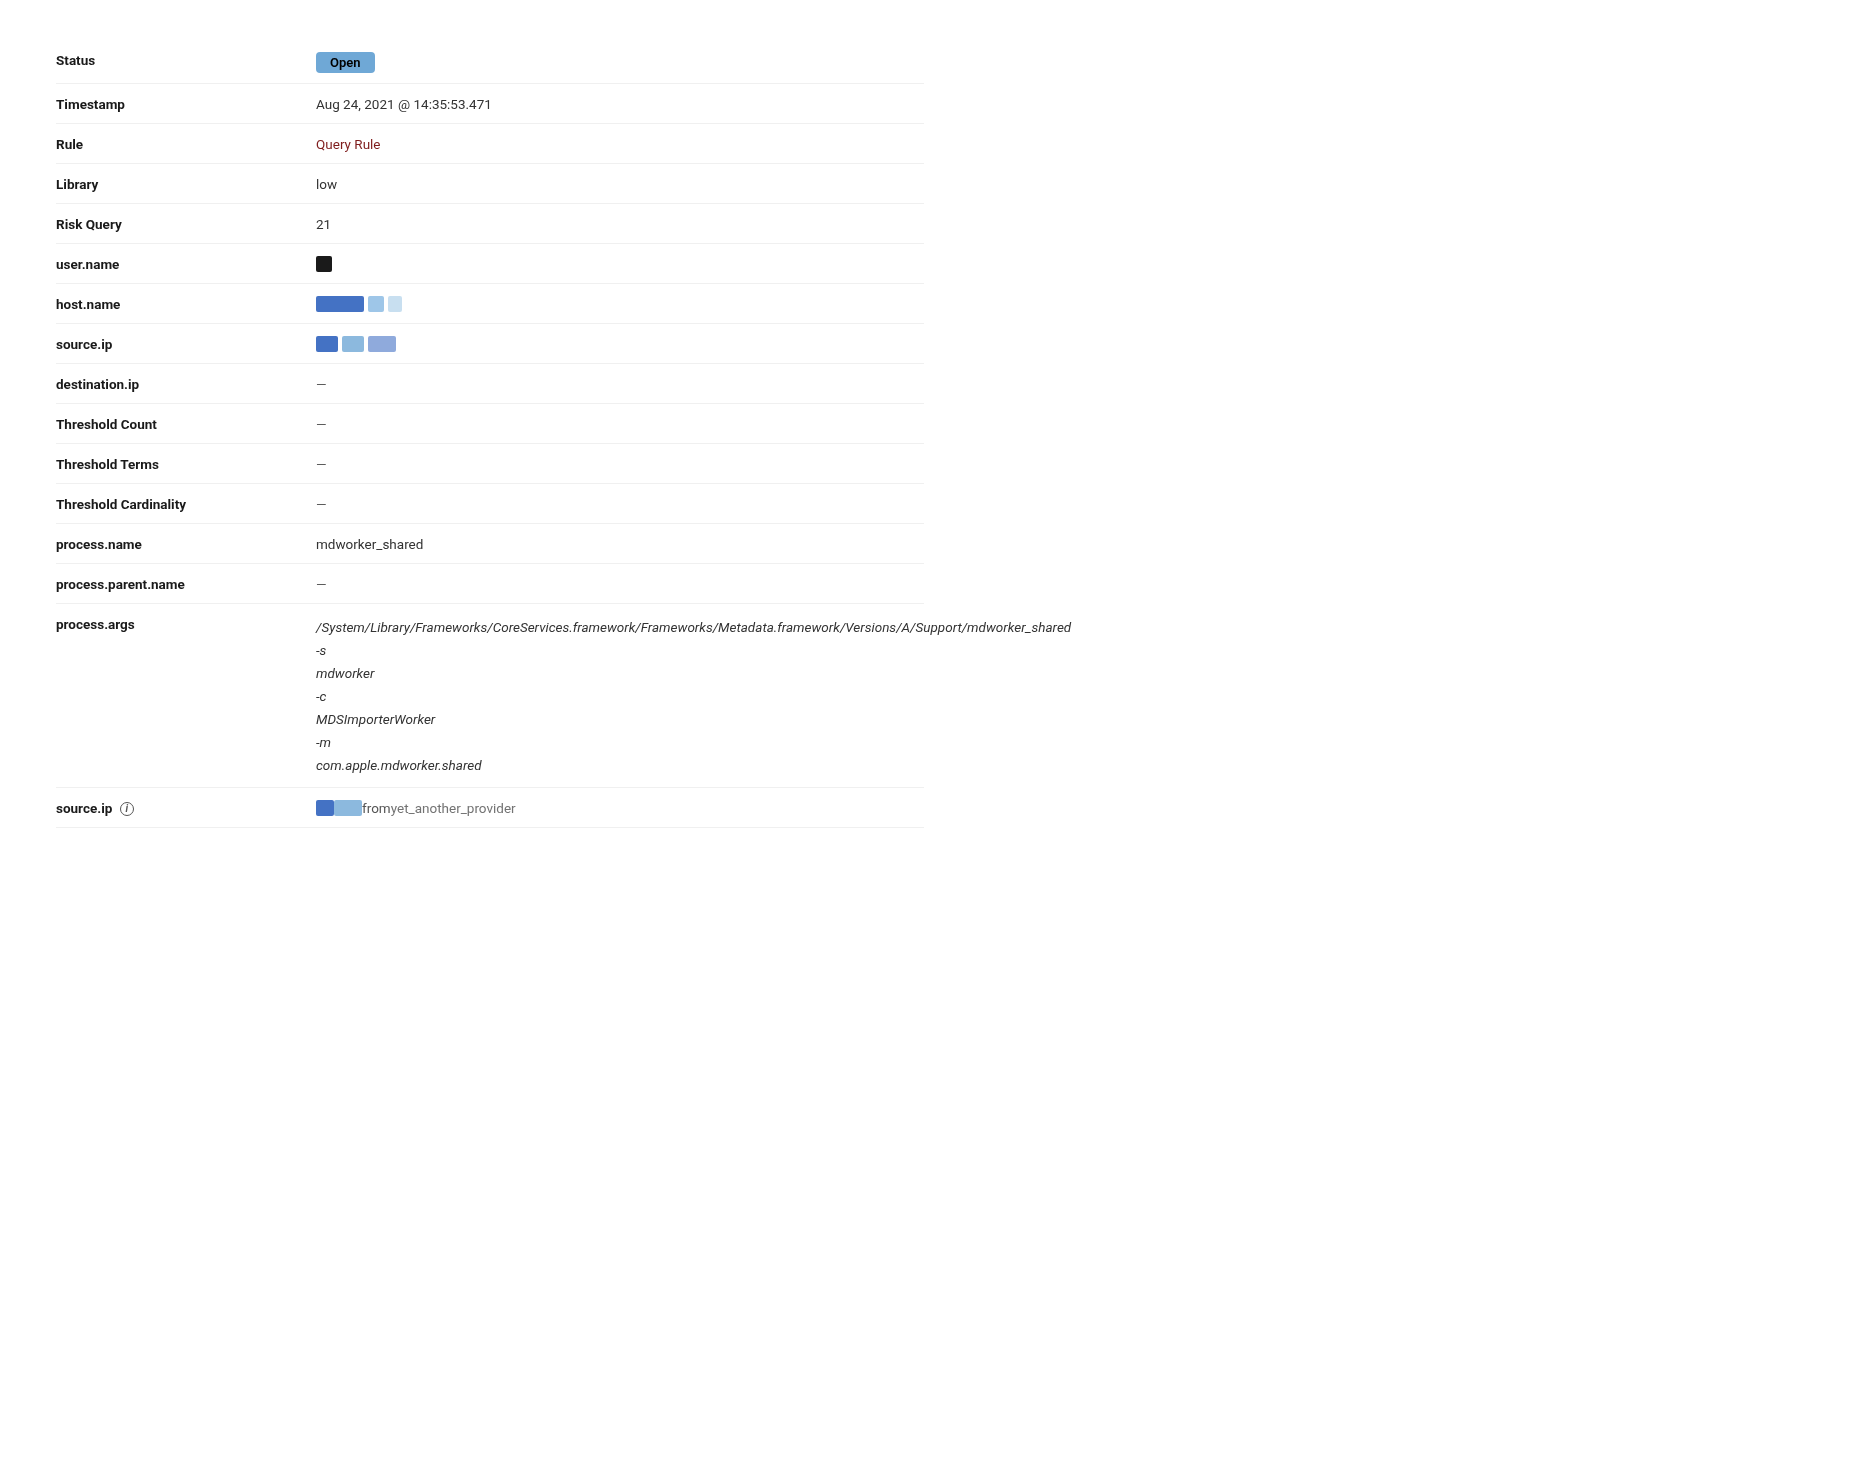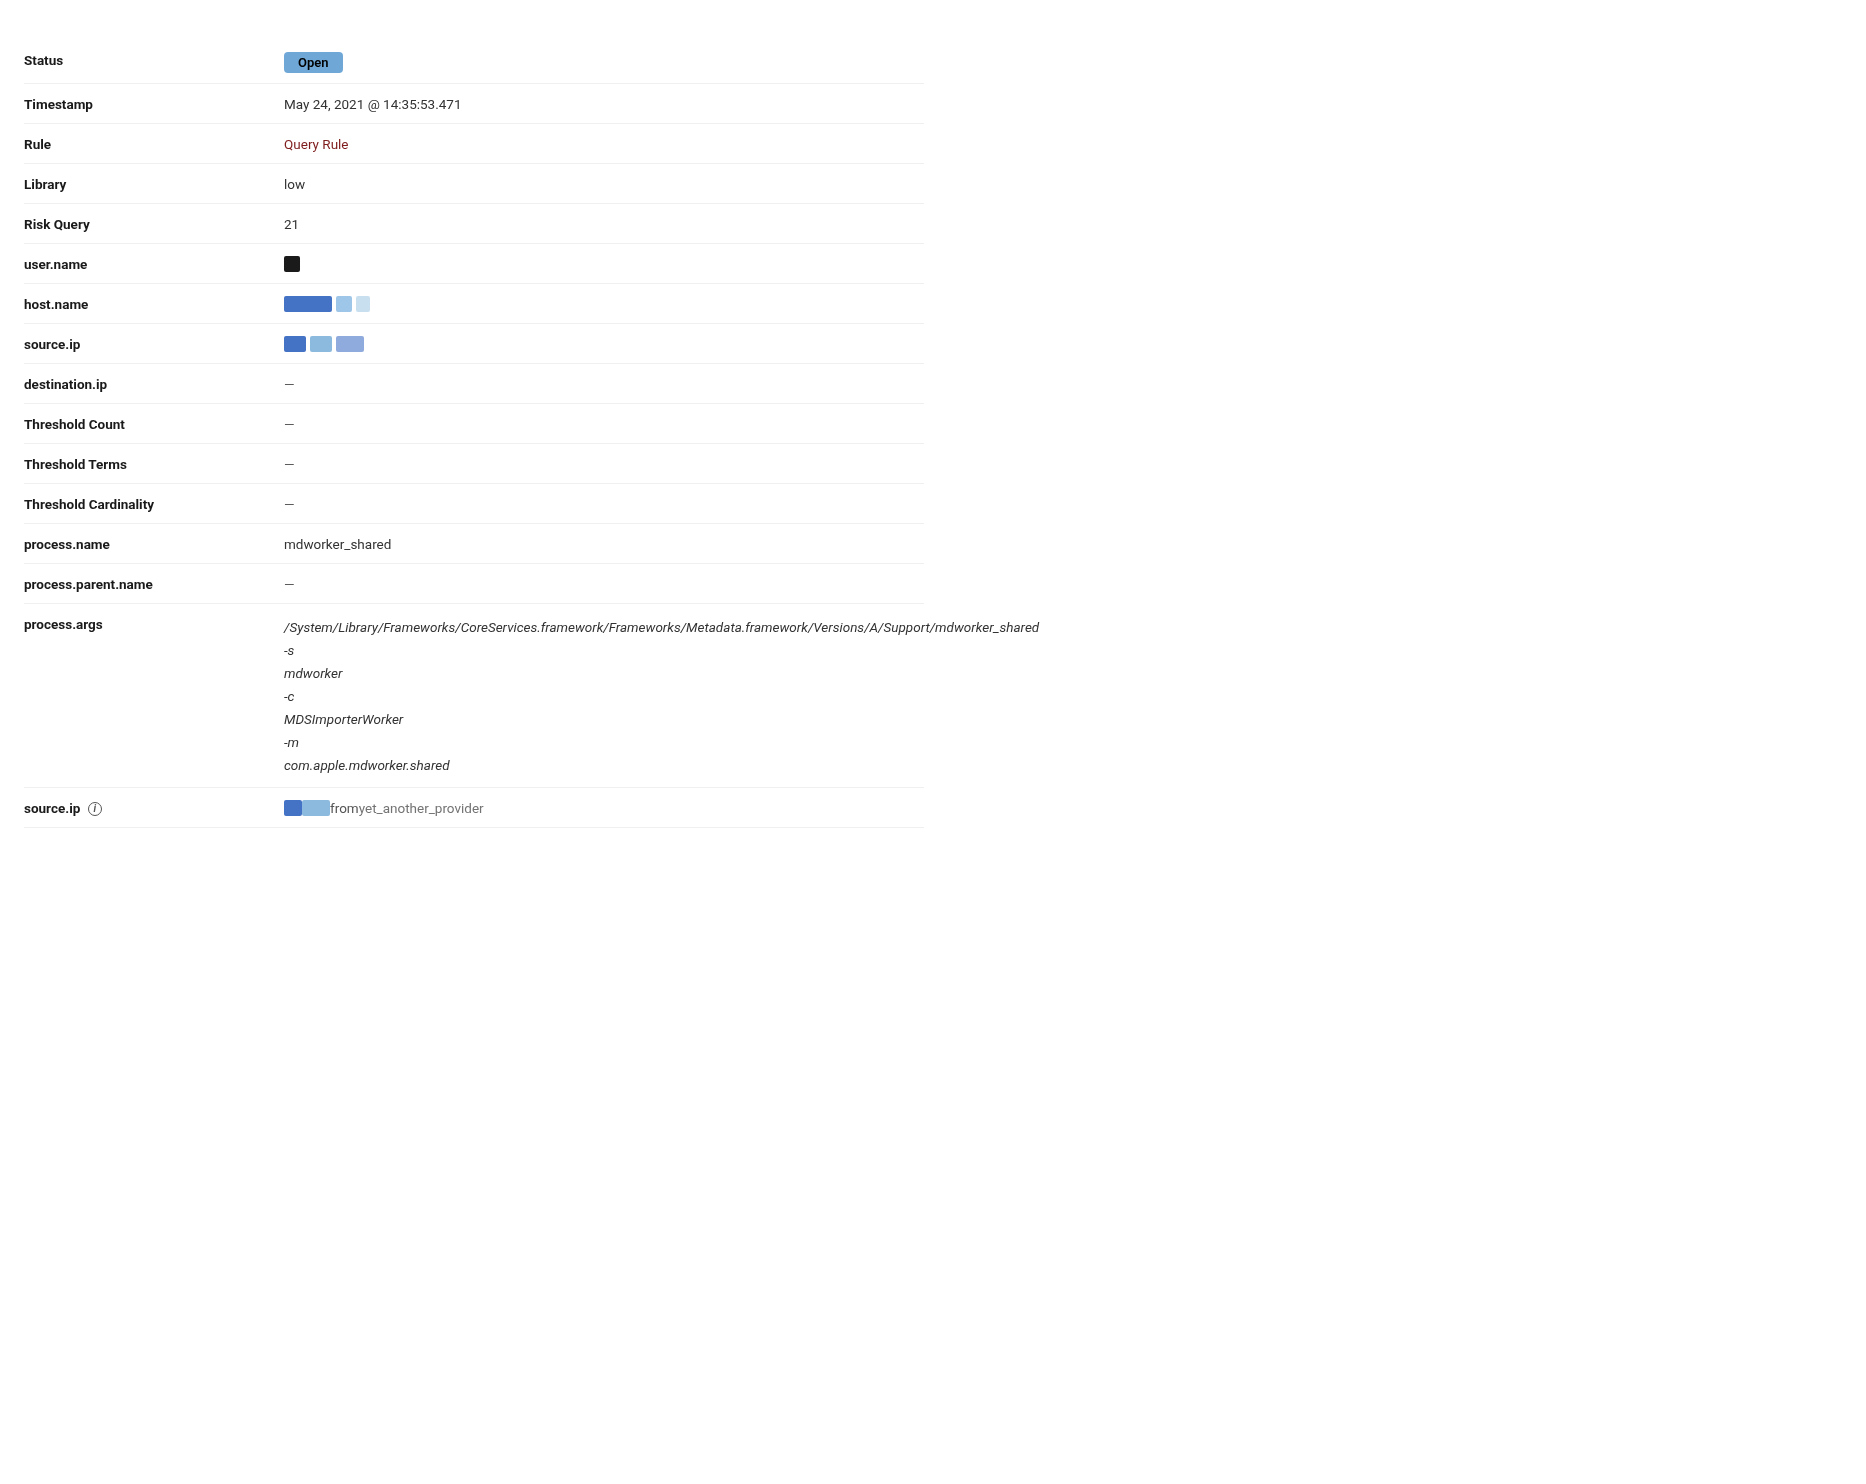--- a/index.html
+++ b/index.html
@@ -18,20 +18,21 @@
       font-weight: 700;
       margin-bottom: 16px;
       color: #000;
     }
     .field-row {
       display: flex;
       align-items: flex-start;
       padding: 10px 0;
       border-bottom: 1px solid #f0f0f0;
       min-height: 40px;
+      margin-left: 32px;
     }
     .field-label {
       font-weight: 700;
       width: 260px;
       min-width: 260px;
       color: #1a1a1a;
       padding-top: 2px;
       font-size: 13.5px;
     }
     .field-value {
@@ -102,21 +103,21 @@
 <div class="document-summary">
   <div class="section-title"></div>
 
   <div id="fields-container">
       <div class="field-row">
         <div class="field-label">Status</div>
         <div class="field-value"><span class="status-badge" style="background: rgb(111, 168, 214);">Open</span></div>
       </div>
       <div class="field-row">
         <div class="field-label">Timestamp</div>
-        <div class="field-value">May 24, 2021 @ 14:35:53.471</div>
+        <div class="field-value">Aug 24, 2021 @ 14:35:53.471</div>
       </div>
       <div class="field-row">
         <div class="field-label">Rule</div>
         <div class="field-value"><a class="rule-link" href="#">Query Rule</a></div>
       </div>
       <div class="field-row">
         <div class="field-label">Library</div>
         <div class="field-value">low</div>
       </div>
       <div class="field-row">

